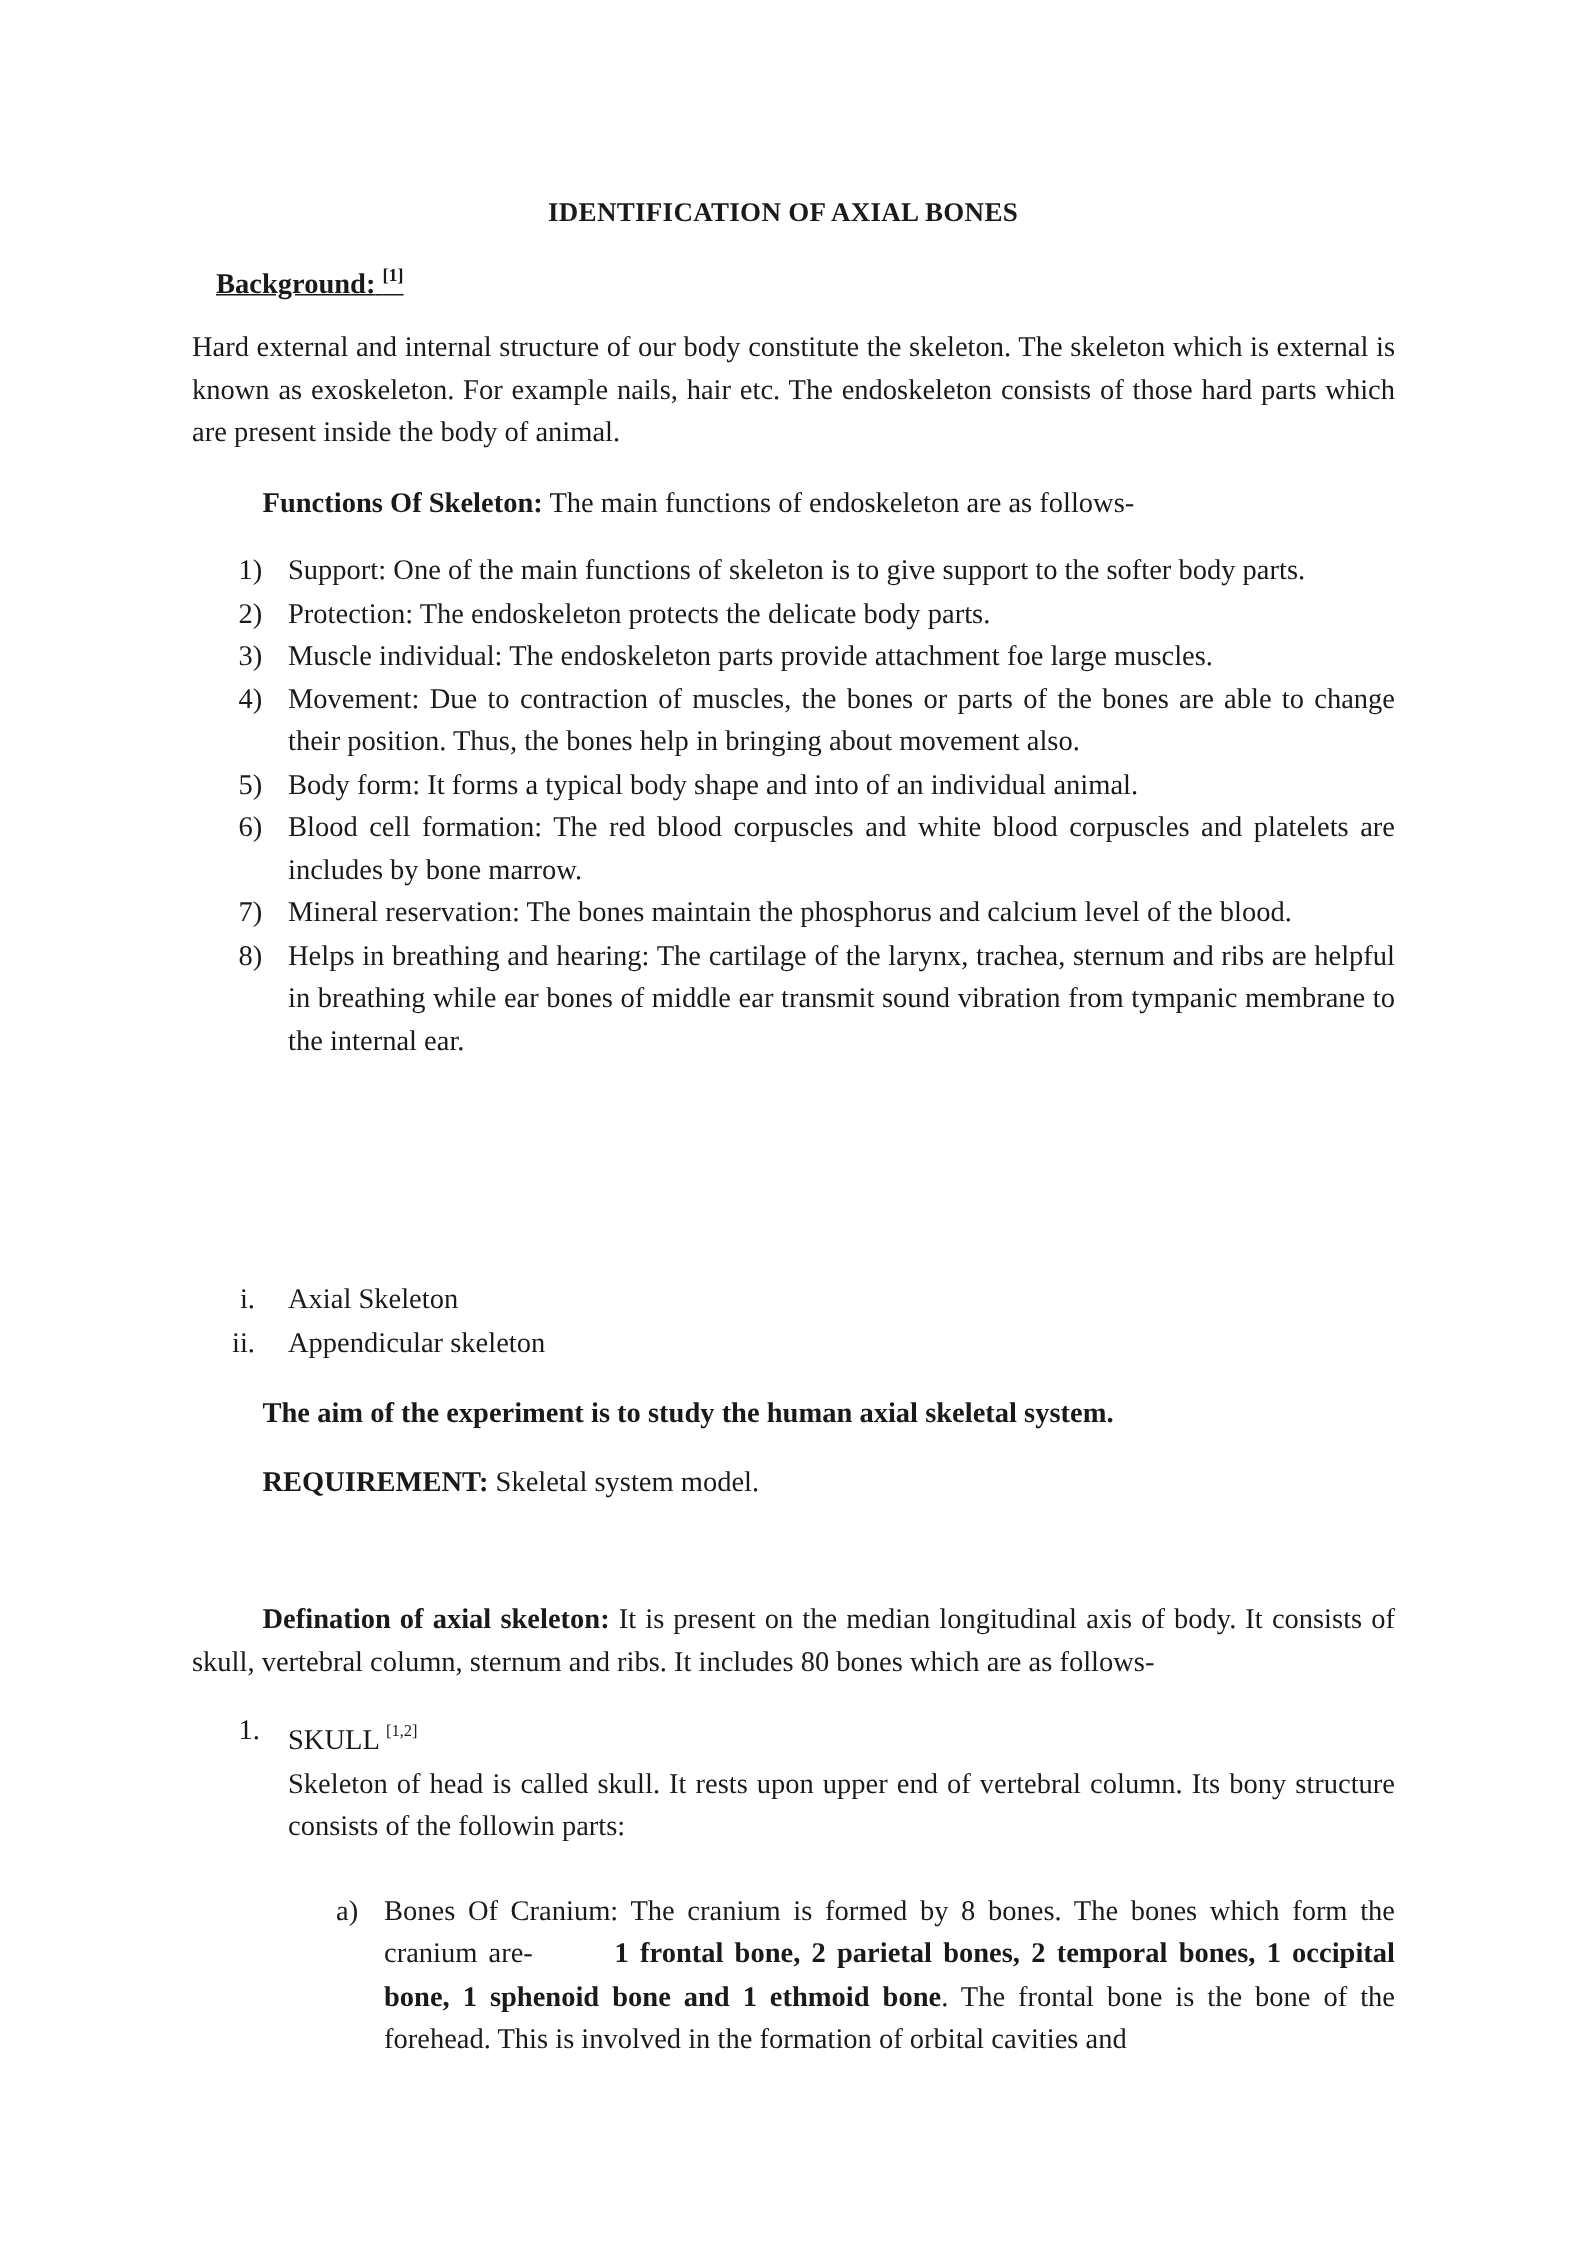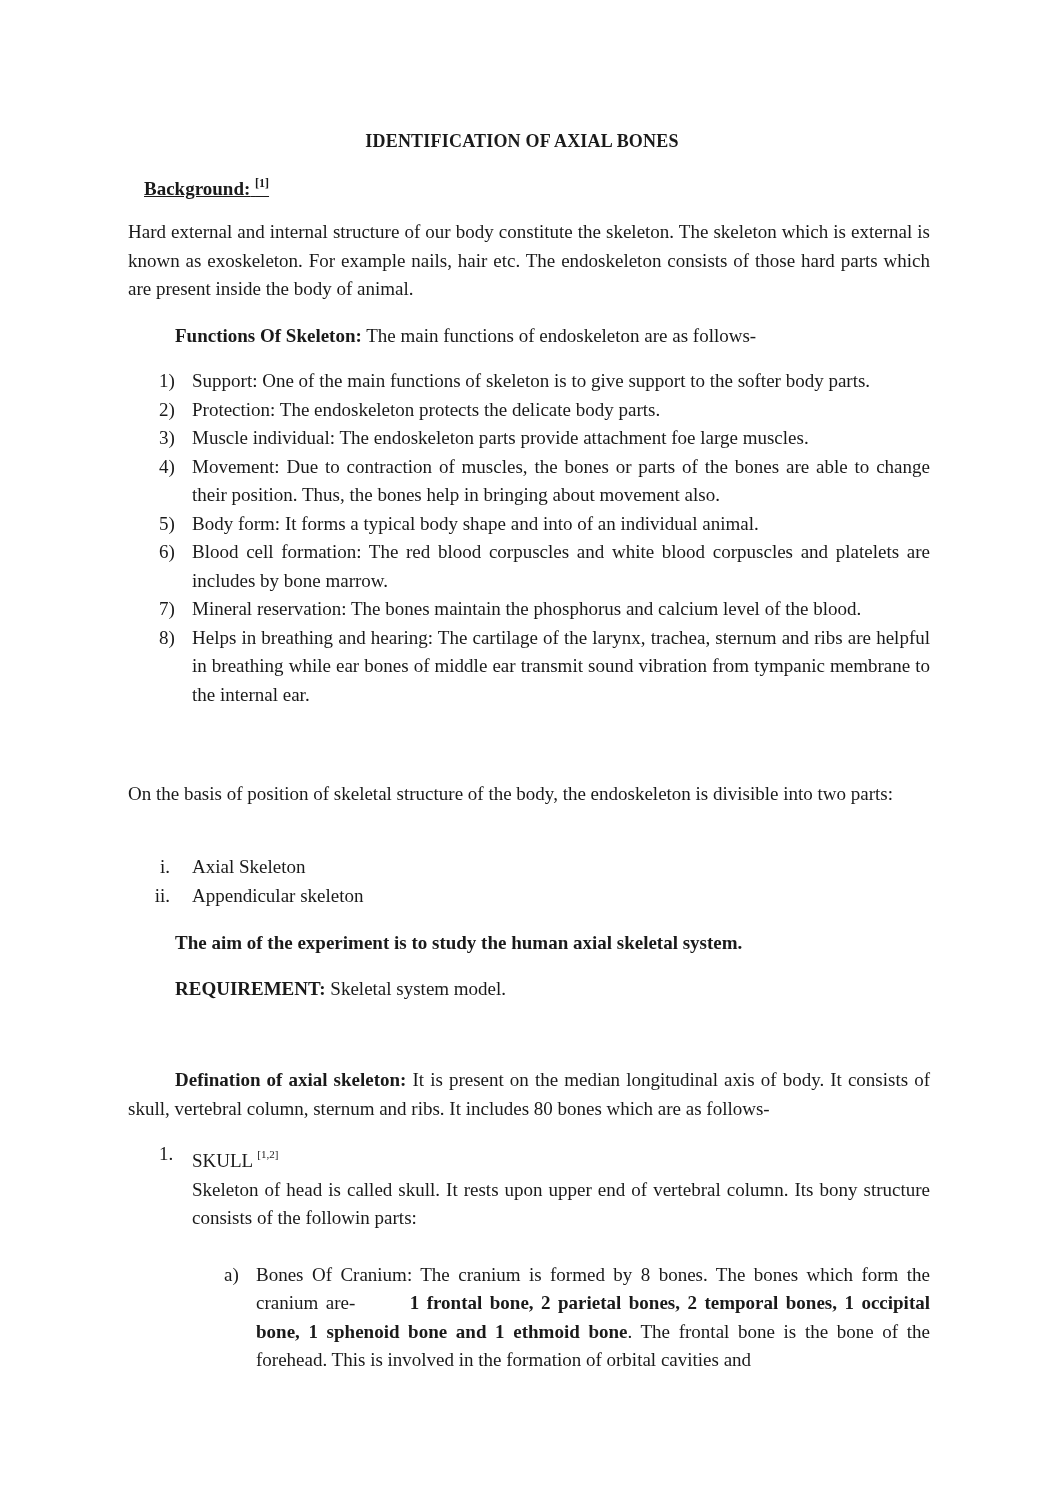--- a/index.html
+++ b/index.html
@@ -42,21 +42,20 @@
     <div class="li"><span class="num">1)</span><span>Support: One of the main functions of skeleton is to give support to the softer body parts.</span></div>
     <div class="li"><span class="num">2)</span><span>Protection: The endoskeleton protects the delicate body parts.</span></div>
     <div class="li"><span class="num">3)</span><span>Muscle individual: The endoskeleton parts provide attachment foe large muscles.</span></div>
     <div class="li"><span class="num">4)</span><span>Movement: Due to contraction of muscles, the bones or parts of the bones are able to change their position. Thus, the bones help in bringing about movement also.</span></div>
     <div class="li"><span class="num">5)</span><span>Body form: It forms a typical body shape and into of an individual animal.</span></div>
     <div class="li"><span class="num">6)</span><span>Blood cell formation: The red blood corpuscles and white blood corpuscles and platelets are includes by bone marrow.</span></div>
     <div class="li"><span class="num">7)</span><span>Mineral reservation: The bones maintain the phosphorus and calcium level of the blood.</span></div>
     <div class="li"><span class="num">8)</span><span>Helps in breathing and hearing: The cartilage of the larynx, trachea, sternum and ribs are helpful in breathing while ear bones of middle ear transmit sound vibration from tympanic membrane to the internal ear.</span></div>
   </div>
 
-  <div class="abs para" style="top:780px;">On the basis of position of skeletal structure of the body, the endoskeleton is divisible into two parts:</div>
 
   <div class="list" style="top:853px;">
     <div class="li roman"><span class="num">i.</span><span>Axial Skeleton</span></div>
     <div class="li roman"><span class="num">ii.</span><span>Appendicular skeleton</span></div>
   </div>
 
   <div class="abs para bold" style="top:929px;">The aim of the experiment is to  study the human axial skeletal system.</div>
 
   <div class="abs para" style="top:975px;">
     <span class="bold">REQUIREMENT:</span><span> Skeletal system model.</span>

